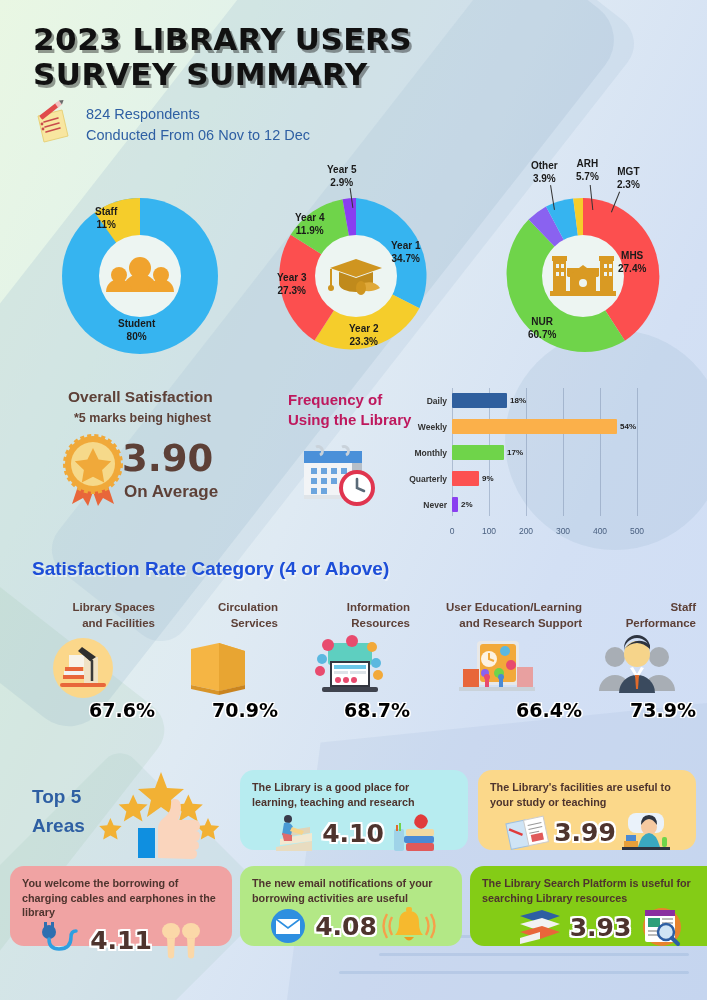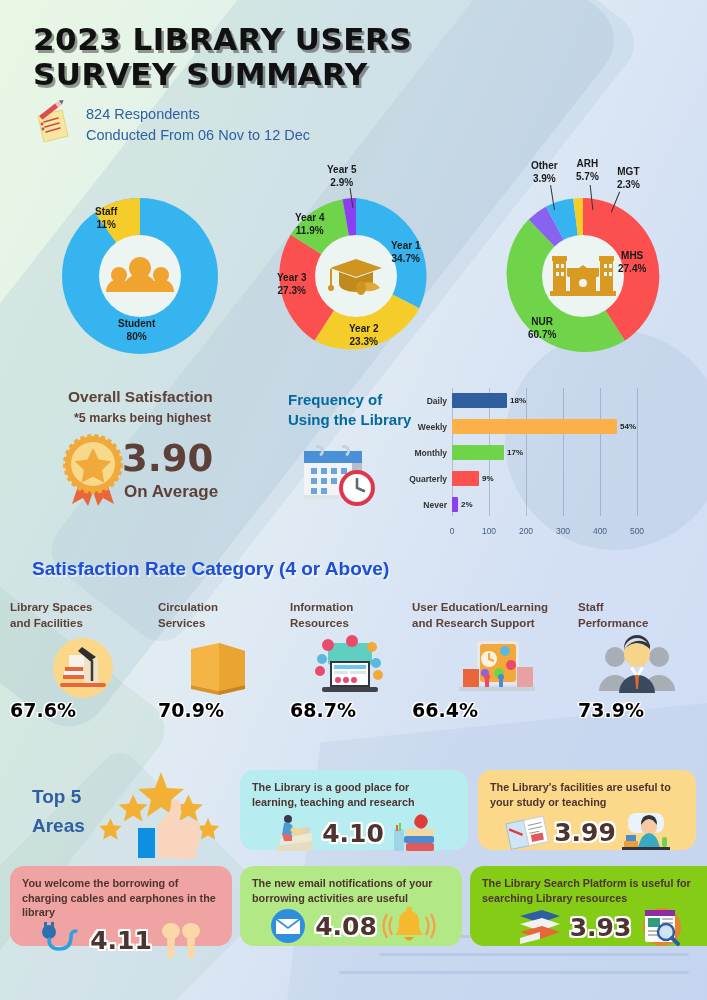--- a/index.html
+++ b/index.html
@@ -66,33 +66,33 @@
   .dlabel .pc { font-weight: bold; }
   .leader { position: absolute; background: #333; width: 1px; }
 
   
   .sat-title { position: absolute; left: 68px; top: 388px; font-size: 15.5px; font-weight: bold; color: #5d4037; }
   .sat-sub { position: absolute; left: 74px; top: 411px; font-size: 12.5px; font-weight: bold; color: #5d4037; }
   .sat-score { position: absolute; left: 122px; top: 437px; font-size: 37px; font-weight: bold; color: #5d4037; font-family:"DejaVu Sans", sans-serif;}
   .sat-avg { position: absolute; left: 124px; top: 482px; font-size: 17px; font-weight: bold; color: #5d4037; }
 
   
-  .freq-title { position: absolute; left: 288px; top: 390px; font-size: 15px; font-weight: bold; color: #0369a1; line-height: 1.35; }
+  .freq-title { position: absolute; left: 288px; top: 390px; font-size: 15px; font-weight: bold; color: #be185d; line-height: 1.35; }
   .chart { position: absolute; left: 452px; top: 388px; width: 215px; height: 150px; padding-left: 9px; }
   .grid-line { position: absolute; top: 0; bottom: 22px; width: 1px; background: rgba(120,140,170,0.45); }
   .bar-row { position: absolute; height: 15px; display: flex; align-items: center; }
   .bar { height: 15px; border-radius: 1px; }
   .bar-cat { position: absolute; right: 100%; margin-right: 5px; font-size: 8.5px; font-weight: bold; color: #333; white-space: nowrap; }
   .bar-val { font-size: 8px; font-weight: bold; color: #222; margin-left: 3px; white-space: nowrap; }
   .xtick { position: absolute; bottom: 2px; font-size: 8.5px; color: #4a6080; transform: translateX(-50%); }
 
   
   .sec-title { position: absolute; left: 32px; top: 558px; font-size: 19px; font-weight: bold; color: #1d4ed8;
                text-shadow: 1.5px 1.5px 0 rgba(255,255,255,0.5); }
-  .cat { position: absolute; text-align: left; }
+  .cat { position: absolute; text-align: right; }
   .cat-name { font-size: 11.5px; font-weight: bold; color: #5d4037; line-height: 1.35; }
   .cat-icon { height: 62px; margin-top: 6px; display:flex; align-items:center; justify-content:center; }
   .cat-val { font-size: 19px; font-weight: bold; color: #000000; font-family:"DejaVu Sans", sans-serif;
              text-shadow: -1.4px -1.4px 0 #fff, 1.4px -1.4px 0 #fff, -1.4px 1.4px 0 #fff, 1.4px 1.4px 0 #fff; }
 
   
   .top5-label { position: absolute; left: 32px; top: 782px; font-size: 19px; font-weight: bold; color: #2e5fa3; line-height: 1.55; }
   .card { position: absolute; border-radius: 14px; padding: 10px 12px; }
   .card-text { font-size: 10.8px; font-weight: bold; color: #4e342e; line-height: 1.35; }
   .card-row { display: flex; align-items: center; justify-content: center; gap: 6px; margin-top: 2px; }

